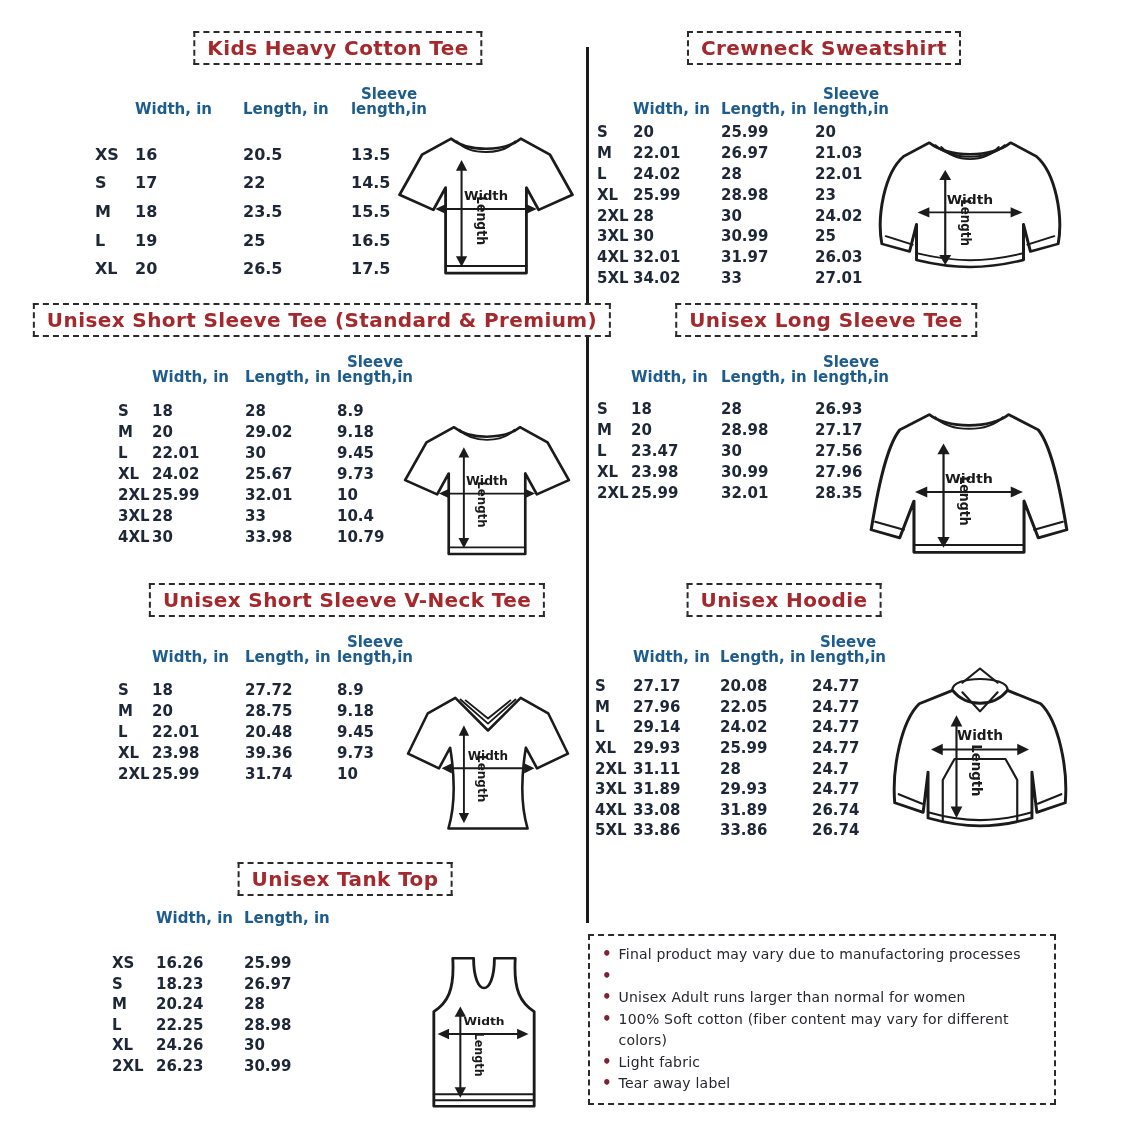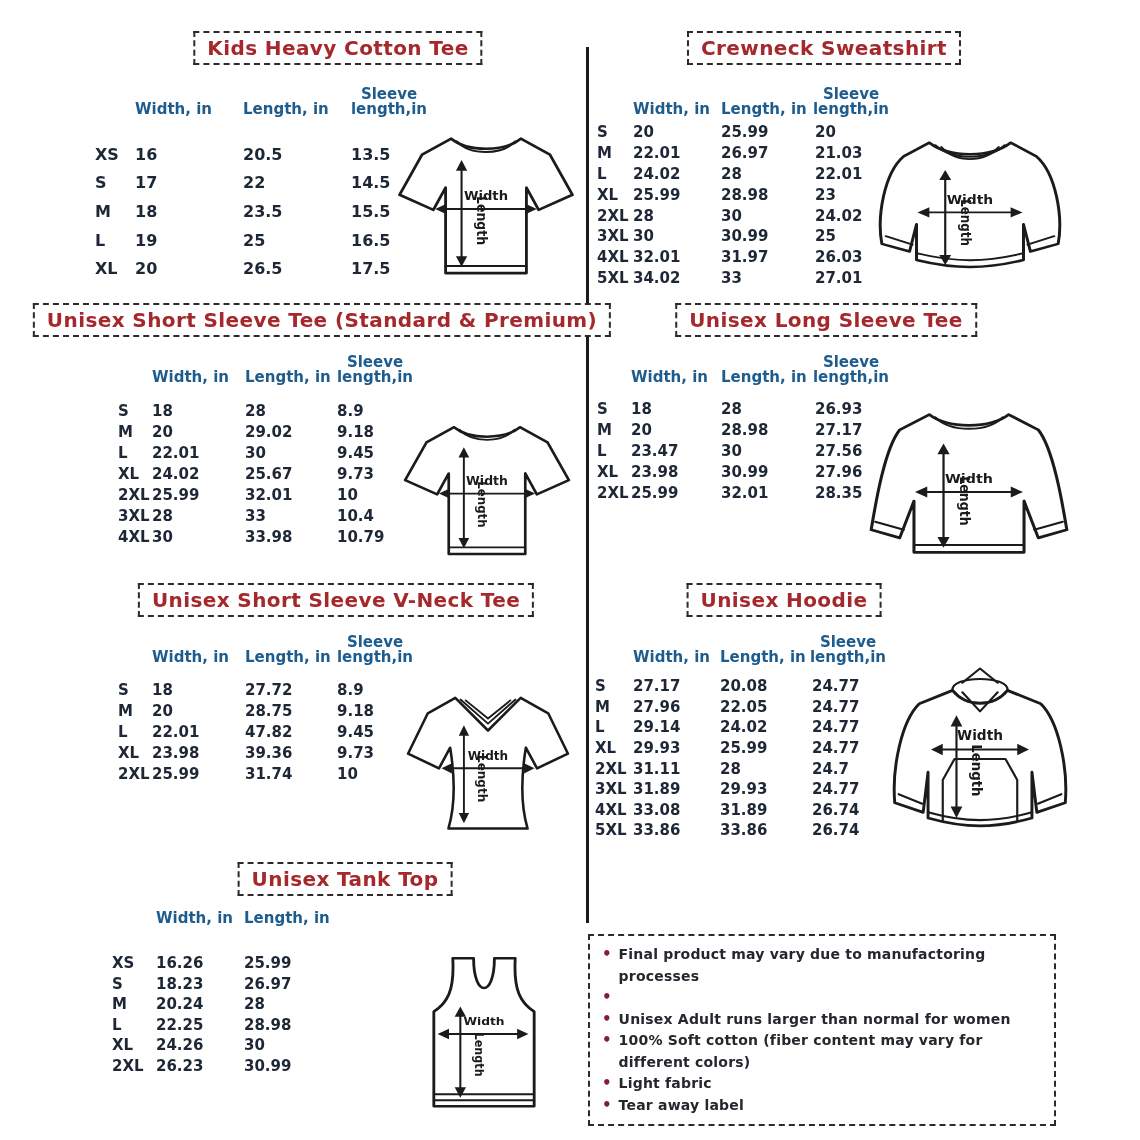--- a/index.html
+++ b/index.html
@@ -29,21 +29,21 @@
   .cell{
     display:inline-block;font-size:var(--fs);font-weight:700;color:#1d2736;white-space:nowrap;
   }
   .cell.c3{padding-left:4px;box-sizing:border-box;}
   .notes-box{
     position:absolute;border:2px dashed #2b2b2b;background:#fff;
     padding:8px 12px;box-sizing:border-box;
   }
   .note-line{display:flex;align-items:baseline;line-height:21.5px;}
   .bullet{color:#7d2136;font-weight:700;font-size:15px;margin-right:7px;}
-  .note-text{font-size:14px;font-weight:700;color:#26262e;letter-spacing:.2px;}
+  .note-text{font-size:14px;font-weight:400;color:#26262e;letter-spacing:.2px;}
   svg.garment{position:absolute;}
   .garment path,.garment line{stroke:#1b1b1b;fill:none;stroke-width:3;stroke-linecap:round;stroke-linejoin:round;}
   .garment path.body{fill:#ffffff;}
   .garment .thin{stroke-width:2.2;}
   .garment polygon{fill:#1b1b1b;stroke:none;}
   .garment text{font-family:"DejaVu Sans",sans-serif;font-size:14px;font-weight:700;fill:#1b1b1b;}
   .garment text.sm{font-size:13px;}
 </style>
 </head>
 <body>
@@ -179,21 +179,21 @@
     <text x="100" y="99" text-anchor="middle">Width</text>
   </g>
   <g>
     <line class="thin" x1="74" y1="62" x2="74" y2="166"></line>
     <polygon points="74,54 68,66 80,66"></polygon>
     <polygon points="74,174 68,162 80,162"></polygon>
     <text x="90" y="122" text-anchor="middle" transform="rotate(90 90 122)">Length</text>
   </g>
 </svg>
 
-<div class="title-box" style="left:336px;top:583px;">
+<div class="title-box" style="left:347px;top:583px;">
   <span>Unisex Short Sleeve V-Neck Tee</span>
 </div>
 <div class="stable" style="left:118px;top:632px;--c0:34px;--c1:93px;--c2:88px;--c3:84px;--rh:20.8px;--fs:15px;--hfs:15px;">
   <div class="thead">
     <span class="hcell c0"></span>
     <span class="hcell c1">Width, in</span>
     <span class="hcell c2">Length, in</span>
     <span class="hcell c3 sleeve">Sleeve
 length,in</span>
   </div>
@@ -206,21 +206,21 @@
       </div>
       <div class="trow">
         <span class="cell c0">M</span>
         <span class="cell c1">20</span>
         <span class="cell c2">28.75</span>
         <span class="cell c3">9.18</span>
       </div>
       <div class="trow">
         <span class="cell c0">L</span>
         <span class="cell c1">22.01</span>
-        <span class="cell c2">47.82</span>
+        <span class="cell c2">20.48</span>
         <span class="cell c3">9.45</span>
       </div>
       <div class="trow">
         <span class="cell c0">XL</span>
         <span class="cell c1">23.98</span>
         <span class="cell c2">39.36</span>
         <span class="cell c3">9.73</span>
       </div>
       <div class="trow">
         <span class="cell c0">2XL</span>

